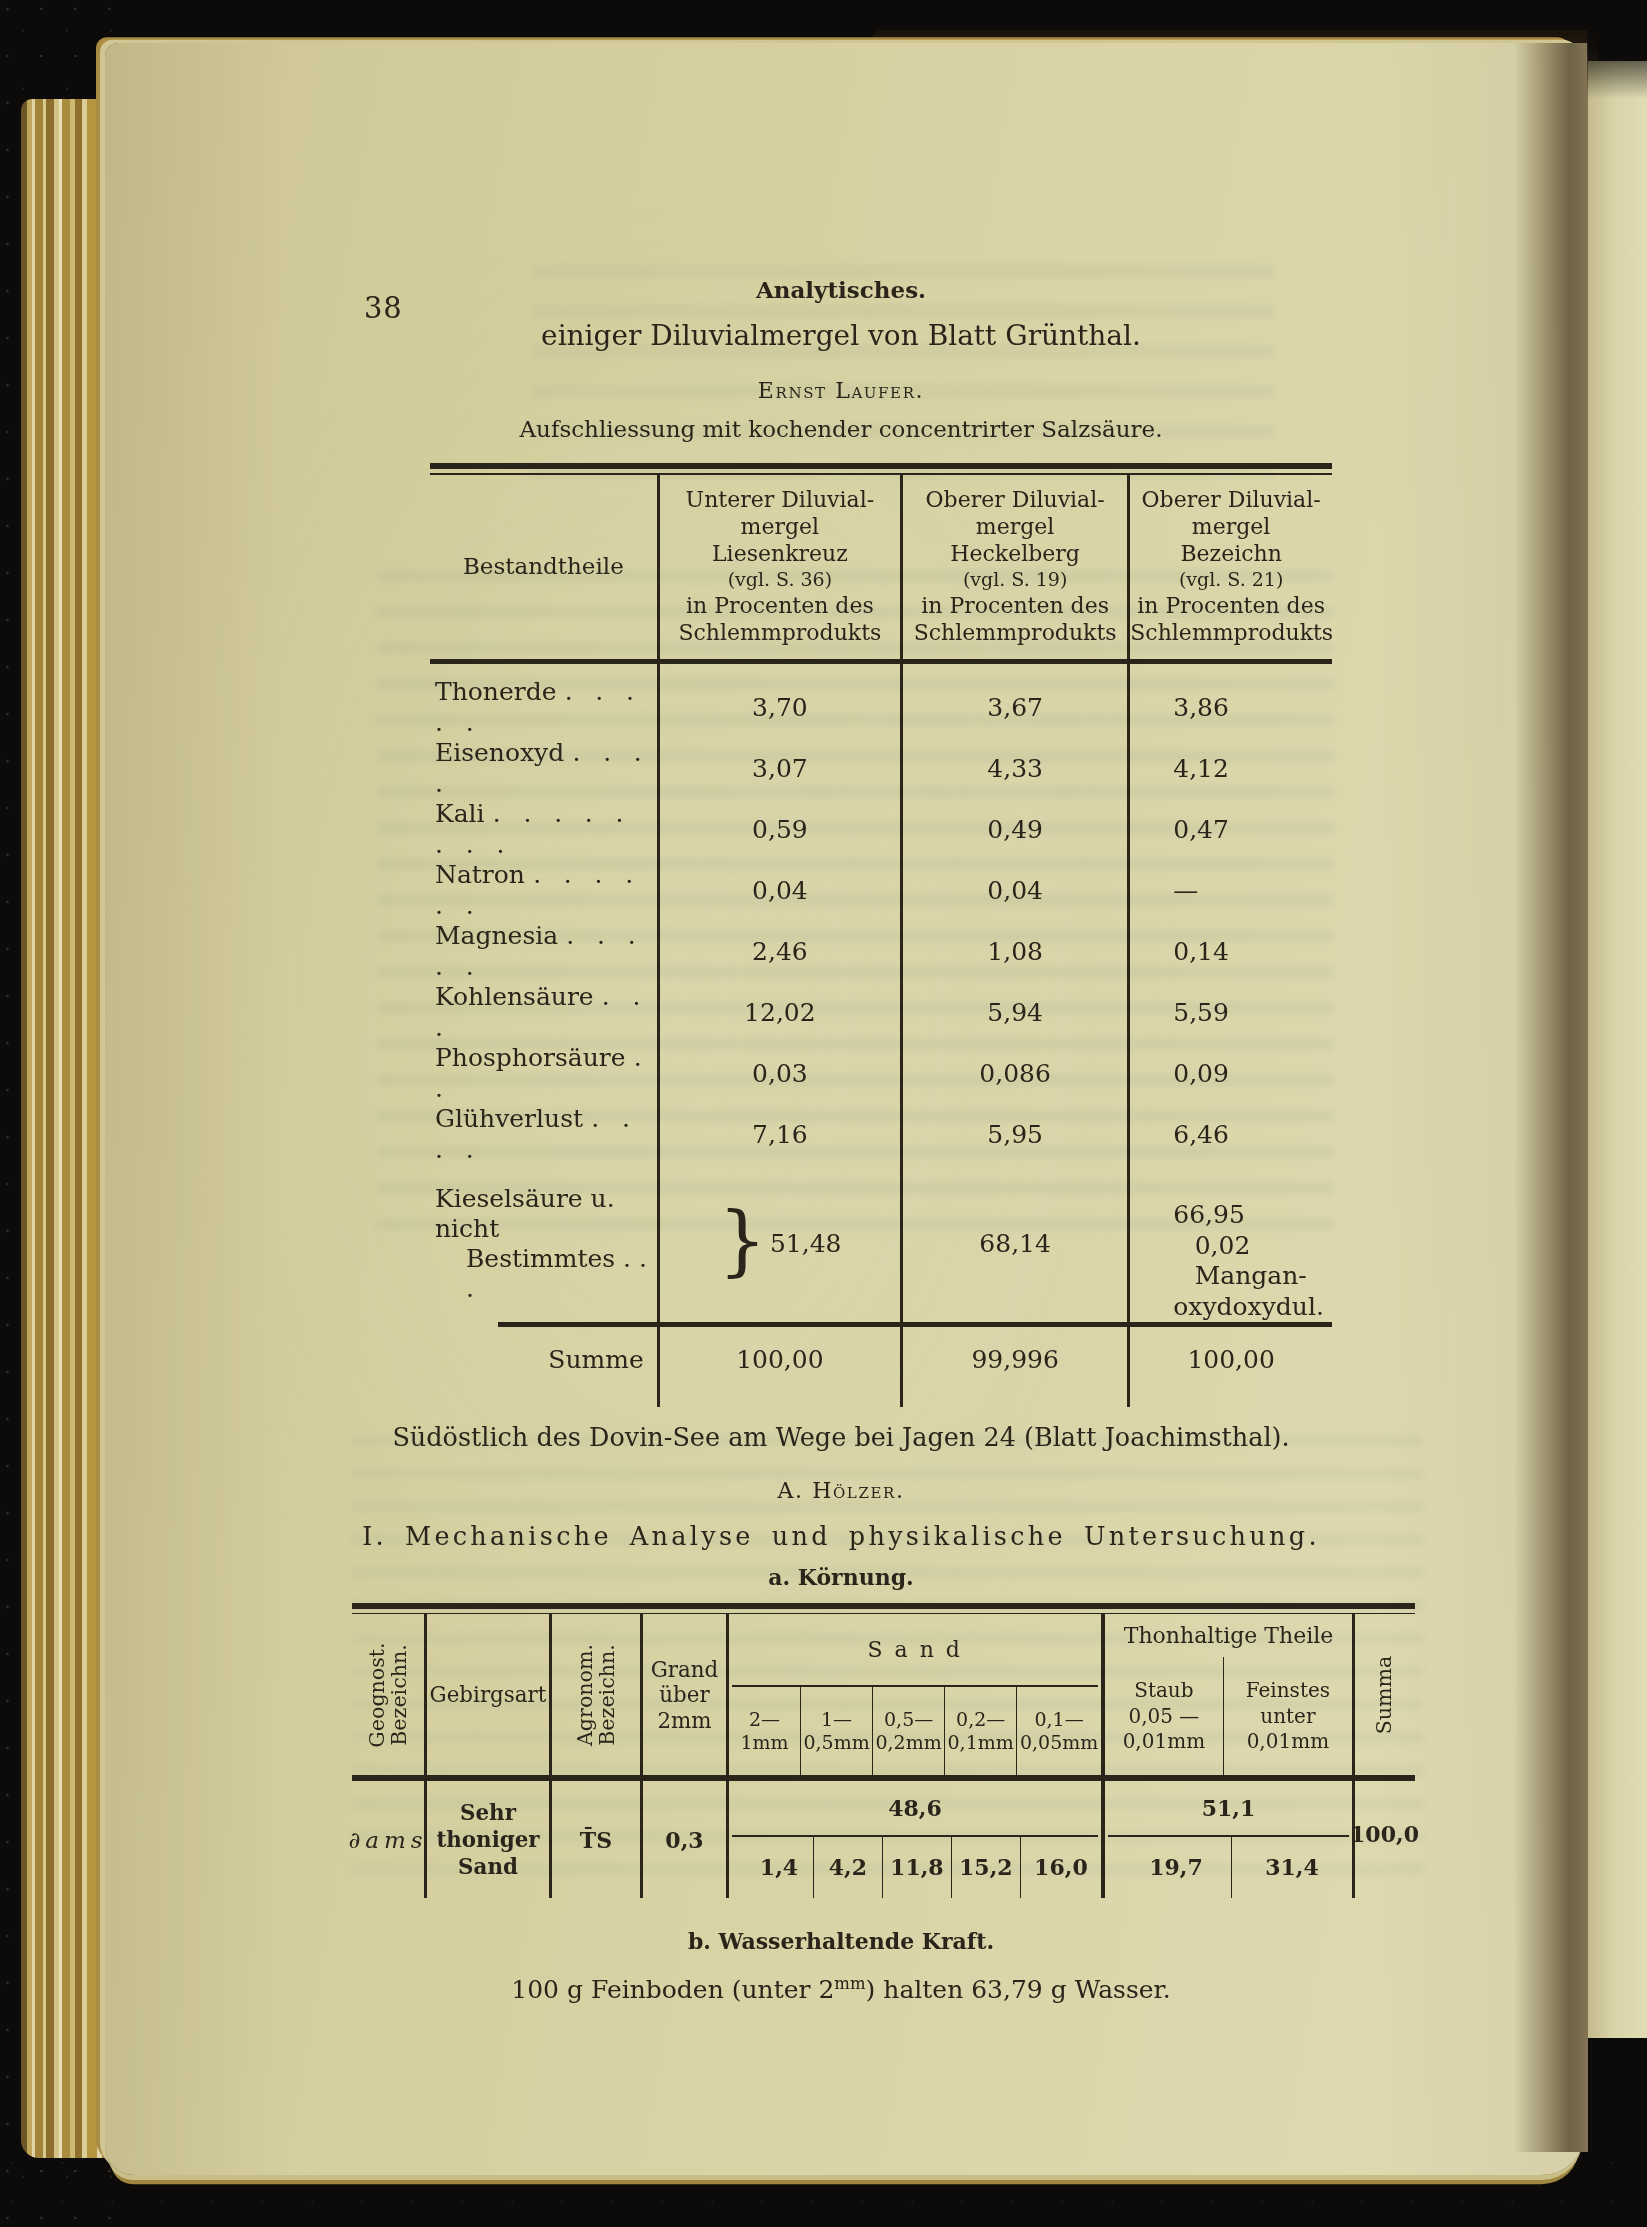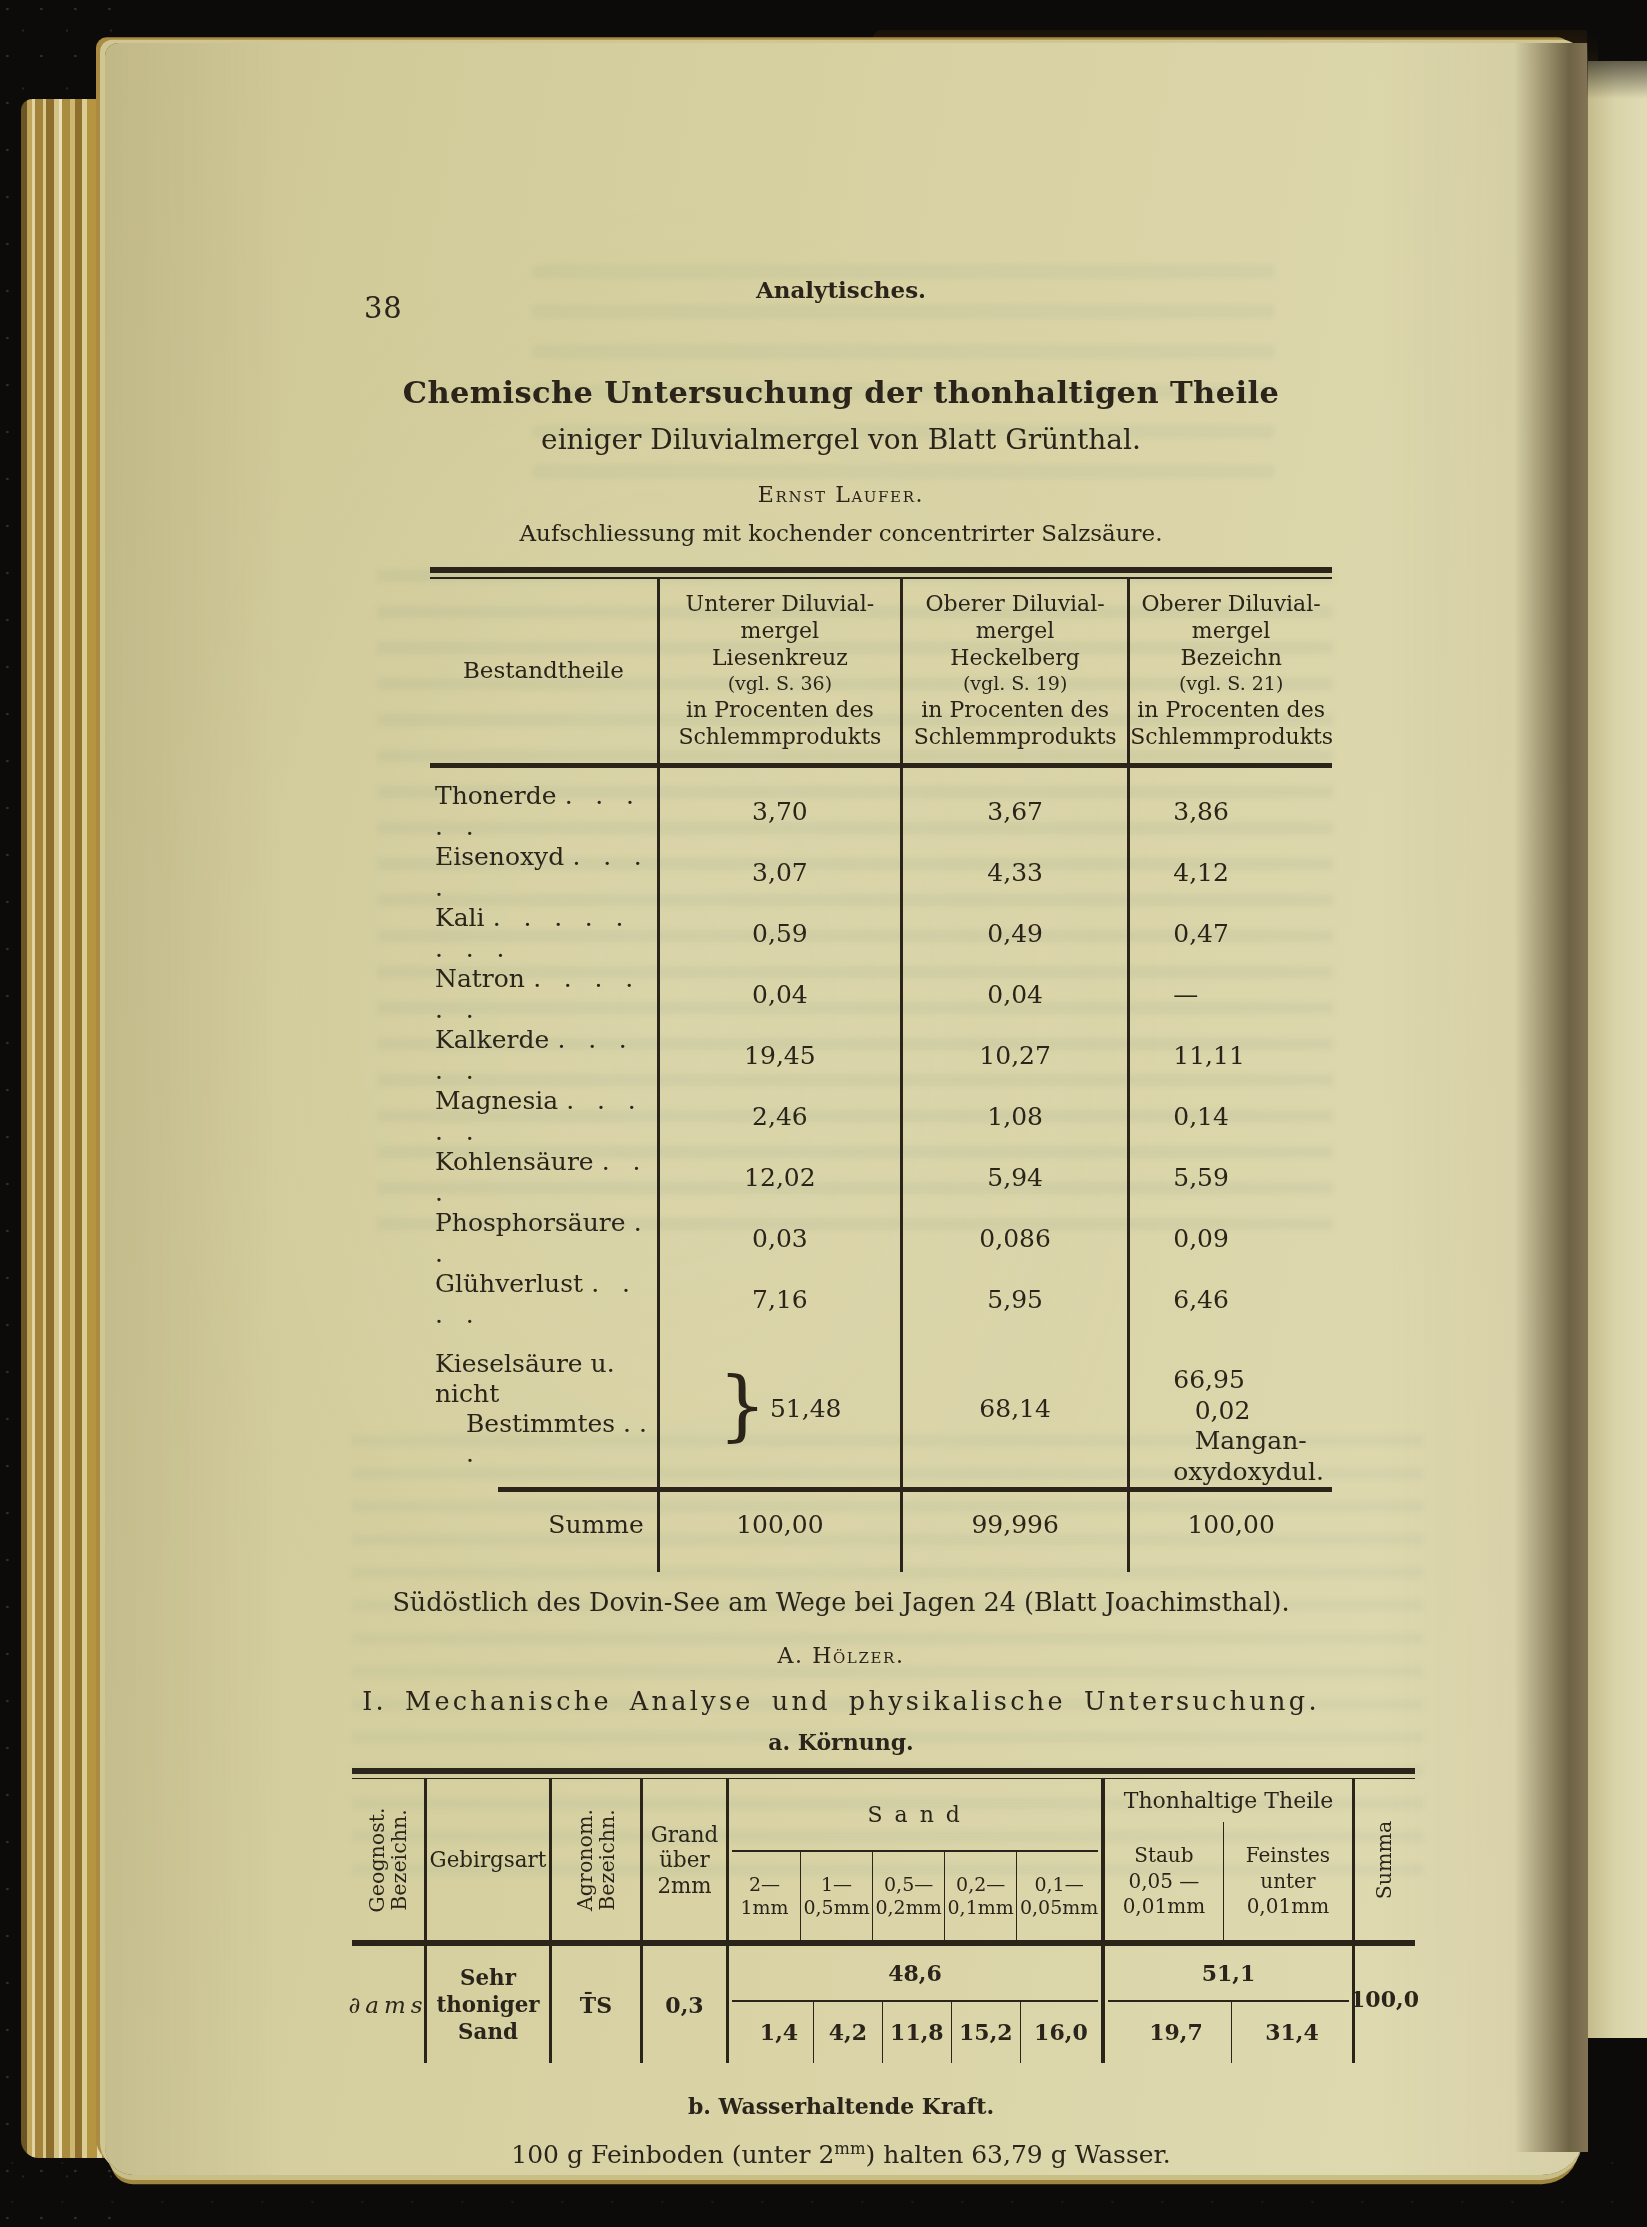--- a/index.html
+++ b/index.html
@@ -149,21 +149,20 @@
   <div class="bleed b1"></div>
   <div class="bleed b2"></div>
 
   <div class="content">
 
     <div class="page-head">
       <span class="page-num">38</span>
       <div class="running-header">Analytisches.</div>
     </div>
 
-    <div class="s1-title">Chemische Untersuchung der thonhaltigen Theile</div>
     <div class="s1-sub">einiger Diluvialmergel von Blatt Grünthal.</div>
     <div class="author">Ernst Laufer.</div>
     <div class="s1-note">Aufschliessung mit kochender concentrirter Salzsäure.</div>
 
     <div class="t1wrap">
       <div class="rule-thick"></div>
       <div class="rule-thin"></div>
       <table class="t1">
         <colgroup>
             <col style="width:228px">
@@ -219,26 +218,20 @@
           <td class="v">0,49</td>
           <td class="v v3">0,47</td>
         </tr>
         <tr>
           <td class="lbl"><span>Natron</span><span class="dots">. . . . . .</span></td>
           <td class="v">0,04</td>
           <td class="v">0,04</td>
           <td class="v v3">—</td>
         </tr>
         <tr>
-          <td class="lbl"><span>Kalkerde</span><span class="dots">. . . . .</span></td>
-          <td class="v">19,45</td>
-          <td class="v">10,27</td>
-          <td class="v v3">11,11</td>
-        </tr>
-        <tr>
           <td class="lbl"><span>Magnesia</span><span class="dots">. . . . .</span></td>
           <td class="v">2,46</td>
           <td class="v">1,08</td>
           <td class="v v3">0,14</td>
         </tr>
         <tr>
           <td class="lbl"><span>Kohlensäure</span><span class="dots">. . .</span></td>
           <td class="v">12,02</td>
           <td class="v">5,94</td>
           <td class="v v3">5,59</td>

